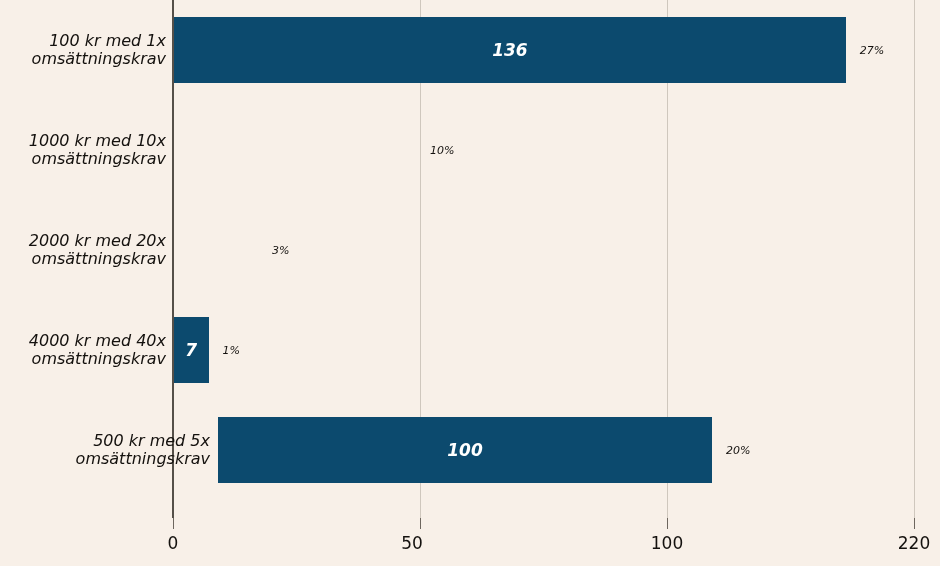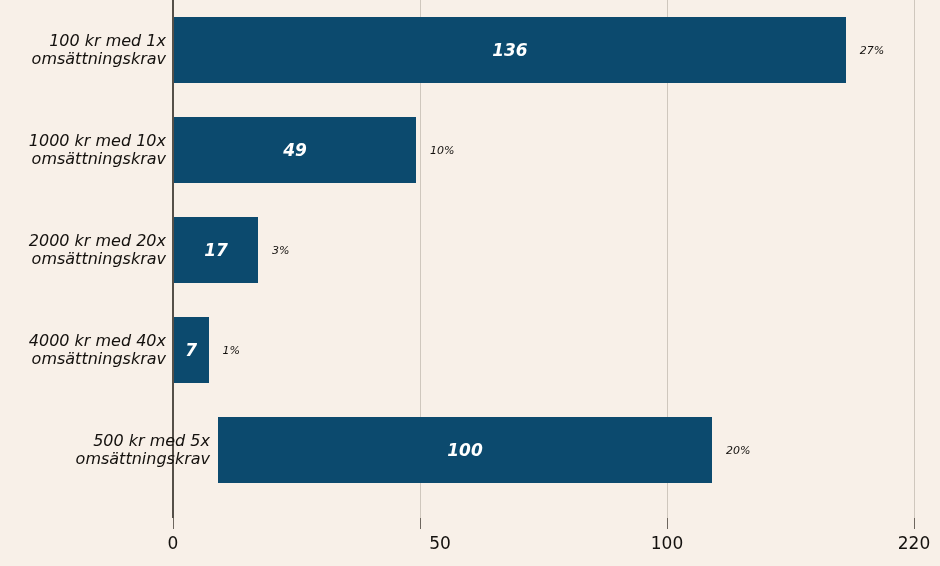--- a/index.html
+++ b/index.html
@@ -143,32 +143,26 @@
           <div class="bar" style="width: 671.84px; top: 17px;">
             <span class="bar-value">136</span>
           </div>
           <div class="pct-label" style="left: 859.84px; top: 50px; transform: translateY(-50%);">27%</div>
         </div>
         <div class="row" style="top: 100px;">
           <div class="cat-label">
             <div>1000 kr med 10x</div>
             <div>omsättningskrav</div>
           </div>
-          <div class="bar" style="width: 242.06px; top: 17px;">
-            <span class="bar-value">49</span>
-          </div>
           <div class="pct-label" style="left: 430.06px; top: 50px; transform: translateY(-50%);">10%</div>
         </div>
         <div class="row" style="top: 200px;">
           <div class="cat-label">
             <div>2000 kr med 20x</div>
             <div>omsättningskrav</div>
-          </div>
-          <div class="bar" style="width: 83.98px; top: 17px;">
-            <span class="bar-value">17</span>
           </div>
           <div class="pct-label" style="left: 271.98px; top: 50px; transform: translateY(-50%);">3%</div>
         </div>
         <div class="row" style="top: 300px;">
           <div class="cat-label">
             <div>4000 kr med 40x</div>
             <div>omsättningskrav</div>
           </div>
           <div class="bar" style="width: 34.58px; top: 17px;">
             <span class="bar-value">7</span>
@@ -185,20 +179,20 @@
           </div>
           <div class="pct-label" style="left: 682px; top: 50px; transform: translateY(-50%);">20%</div>
         </div>
       </div>
   </div>
 
   <div id="axis-ticks">
       <div class="tick-mark" style="left: 173px;"></div>
       <div class="tick-label" style="left: 173px;">0</div>
       <div class="tick-mark" style="left: 420px;"></div>
-      <div class="tick-label" style="left: 440px;">50</div>
+      <div class="tick-label" style="left: 412px;">50</div>
       <div class="tick-mark" style="left: 667px;"></div>
       <div class="tick-label" style="left: 667px;">100</div>
       <div class="tick-mark" style="left: 914px;"></div>
       <div class="tick-label" style="left: 914px;">220</div>
     </div>
 
 </div>
 
 </body></html>

